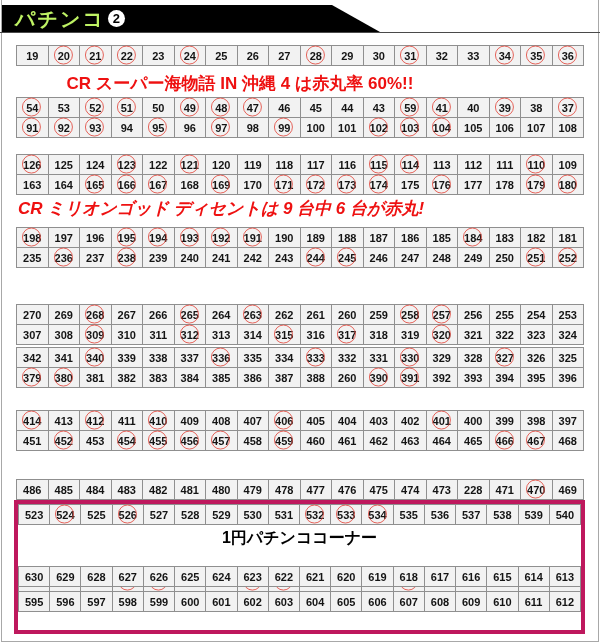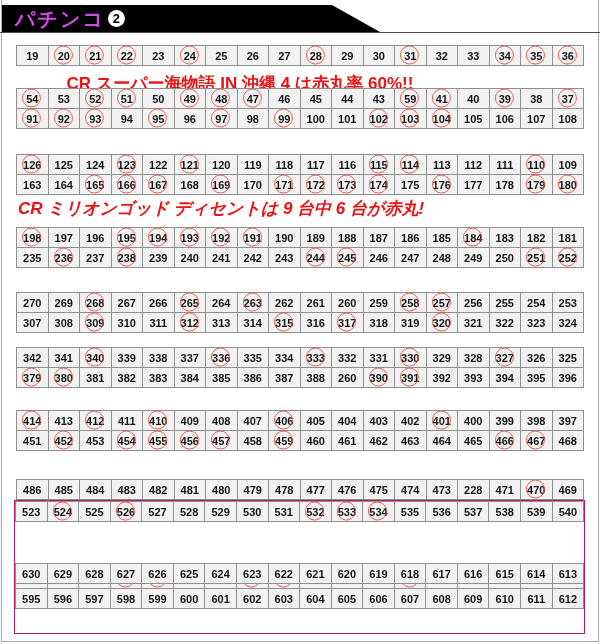--- a/index.html
+++ b/index.html
@@ -13,21 +13,21 @@
     border-left:1px solid #a8a8a8;border-right:1px solid #a8a8a8;border-bottom:1px solid #a8a8a8;
     pointer-events:none;
   }
   .top-rule{position:absolute;top:32px;left:0;width:600px;height:1px;background:#4a4a4a;}
   
   .banner{
     position:absolute;left:2px;top:5px;width:378px;height:27px;background:#000;
     clip-path:polygon(0 0,330px 0,378px 100%,0 100%);
     display:flex;align-items:center;padding-left:13px;box-sizing:border-box;z-index:5;
   }
-  .banner-title{color:#d946ef;font-size:20px;font-weight:bold;letter-spacing:2px;line-height:1;}
+  .banner-title{color:#bef264;font-size:20px;font-weight:bold;letter-spacing:2px;line-height:1;}
   .banner-badge{
     display:inline-flex;align-items:center;justify-content:center;
     width:17px;height:17px;border-radius:50%;background:#fff;color:#000;
     font-size:13px;font-weight:bold;margin-left:3px;line-height:1;
   }
   
   .notice{position:absolute;font-weight:bold;font-size:17px;line-height:22px;white-space:nowrap;}
   .notice-center{top:73px;left:0;width:480px;text-align:center;}
   .notice-left{top:198px;left:18px;}
   
@@ -43,21 +43,21 @@
   .cell:first-child{margin-left:0;}
   .cell.circled::after{
     content:"";position:absolute;left:50%;top:50%;
     width:17px;height:17px;border-radius:50%;
     border:1.6px solid rgba(226,78,68,.88);
     transform:translate(-53%,-55%);
   }
   
   .one-yen-box{
     position:absolute;left:14px;top:500px;width:571px;height:134px;
-    border:1px solid #be185d;box-sizing:border-box;background:#fff;
+    border:4px solid #be185d;box-sizing:border-box;background:#fff;
   }
   .one-yen-box .tbl{left:0;width:100%;position:relative;}
   .one-yen-title{
     position:absolute;top:23px;left:0;width:100%;text-align:center;
     font-size:16px;font-weight:bold;color:#000;line-height:22px;
   }
   .box-mid{position:absolute;top:46px;left:0;width:100%;}
   .box-bottom{position:absolute;bottom:0;left:0;width:100%;}
 </style>
 </head>
@@ -89,21 +89,21 @@
       <div class="cell">29</div>
       <div class="cell">30</div>
       <div class="cell circled">31</div>
       <div class="cell">32</div>
       <div class="cell">33</div>
       <div class="cell circled">34</div>
       <div class="cell circled">35</div>
       <div class="cell circled">36</div>
     </div>
   </div>
-<div class="tbl" style="top:88px">
+<div class="tbl" style="top:97px">
     <div class="mrow">
       <div class="cell circled">54</div>
       <div class="cell">53</div>
       <div class="cell circled">52</div>
       <div class="cell circled">51</div>
       <div class="cell">50</div>
       <div class="cell circled">49</div>
       <div class="cell circled">48</div>
       <div class="cell circled">47</div>
       <div class="cell">46</div>
@@ -215,21 +215,21 @@
       <div class="cell circled">245</div>
       <div class="cell">246</div>
       <div class="cell">247</div>
       <div class="cell">248</div>
       <div class="cell">249</div>
       <div class="cell">250</div>
       <div class="cell circled">251</div>
       <div class="cell circled">252</div>
     </div>
   </div>
-<div class="tbl" style="top:292px">
+<div class="tbl" style="top:304px">
     <div class="mrow">
       <div class="cell">270</div>
       <div class="cell">269</div>
       <div class="cell circled">268</div>
       <div class="cell">267</div>
       <div class="cell">266</div>
       <div class="cell circled">265</div>
       <div class="cell">264</div>
       <div class="cell circled">263</div>
       <div class="cell">262</div>
@@ -387,20 +387,21 @@
         <div class="cell circled">533</div>
         <div class="cell circled">534</div>
         <div class="cell">535</div>
         <div class="cell">536</div>
         <div class="cell">537</div>
         <div class="cell">538</div>
         <div class="cell">539</div>
         <div class="cell">540</div>
       </div>
     </div>
+  <div class="one-yen-title">1円パチンココーナー</div>
   <div class="tbl box-mid">
       <div class="mrow">
         <div class="cell">558</div>
         <div class="cell">557</div>
         <div class="cell">556</div>
         <div class="cell circled">555</div>
         <div class="cell circled">554</div>
         <div class="cell">553</div>
         <div class="cell">552</div>
         <div class="cell circled">551</div>

